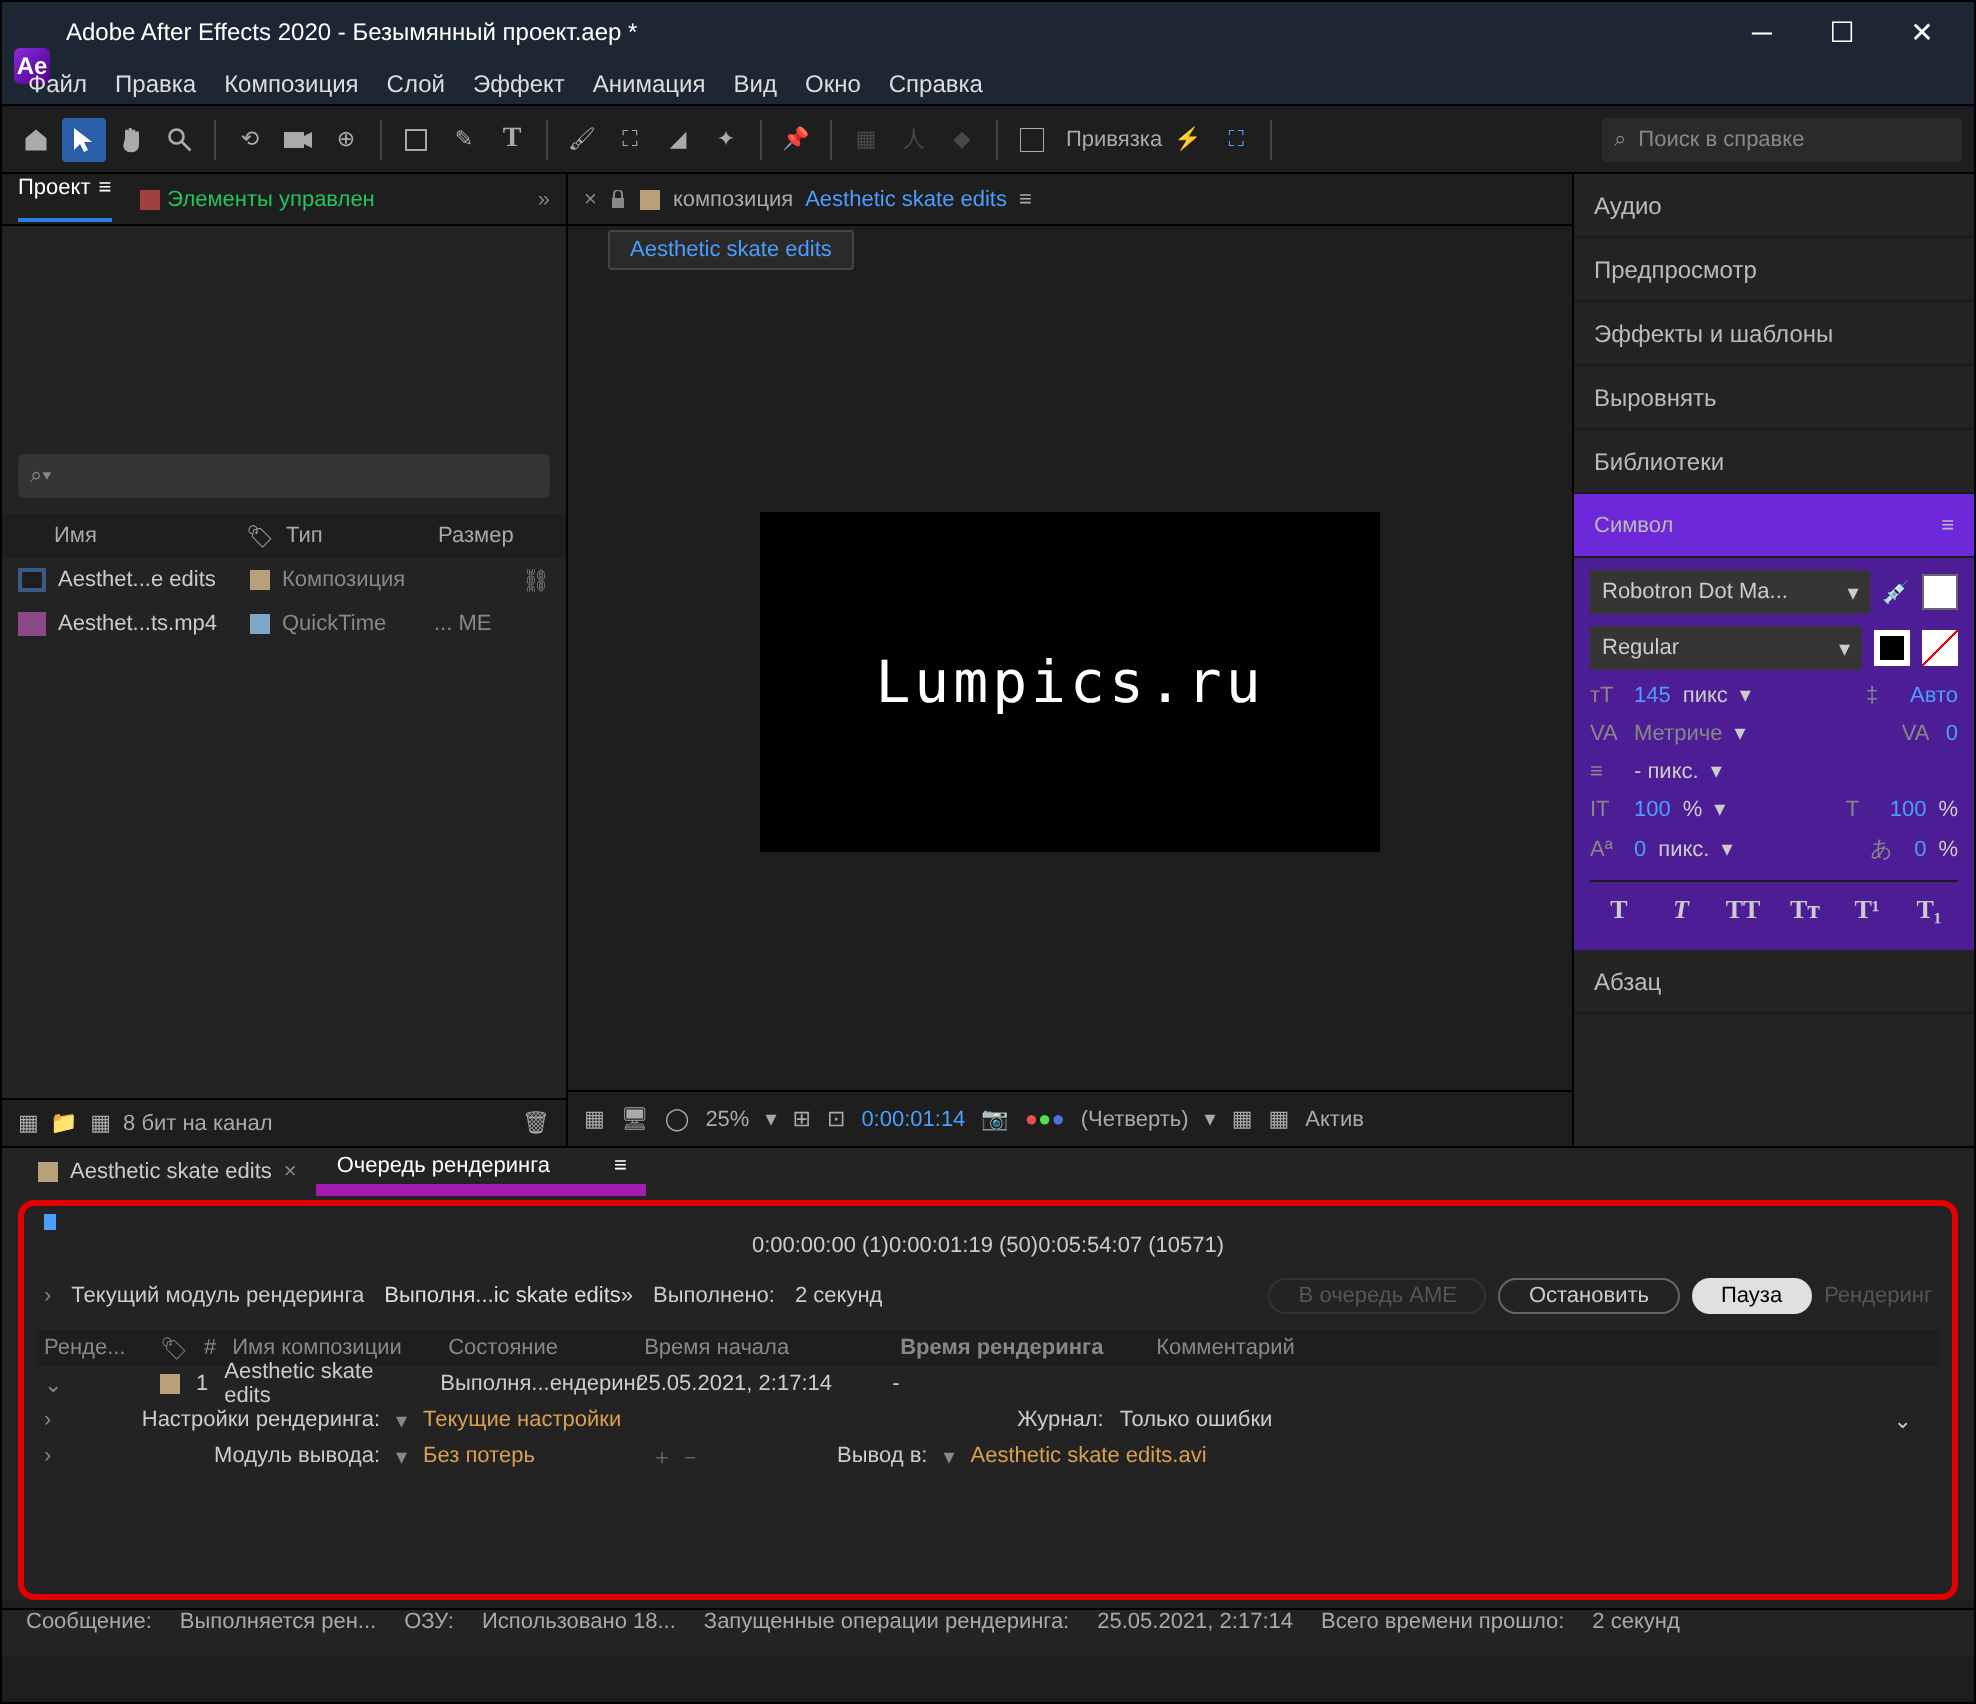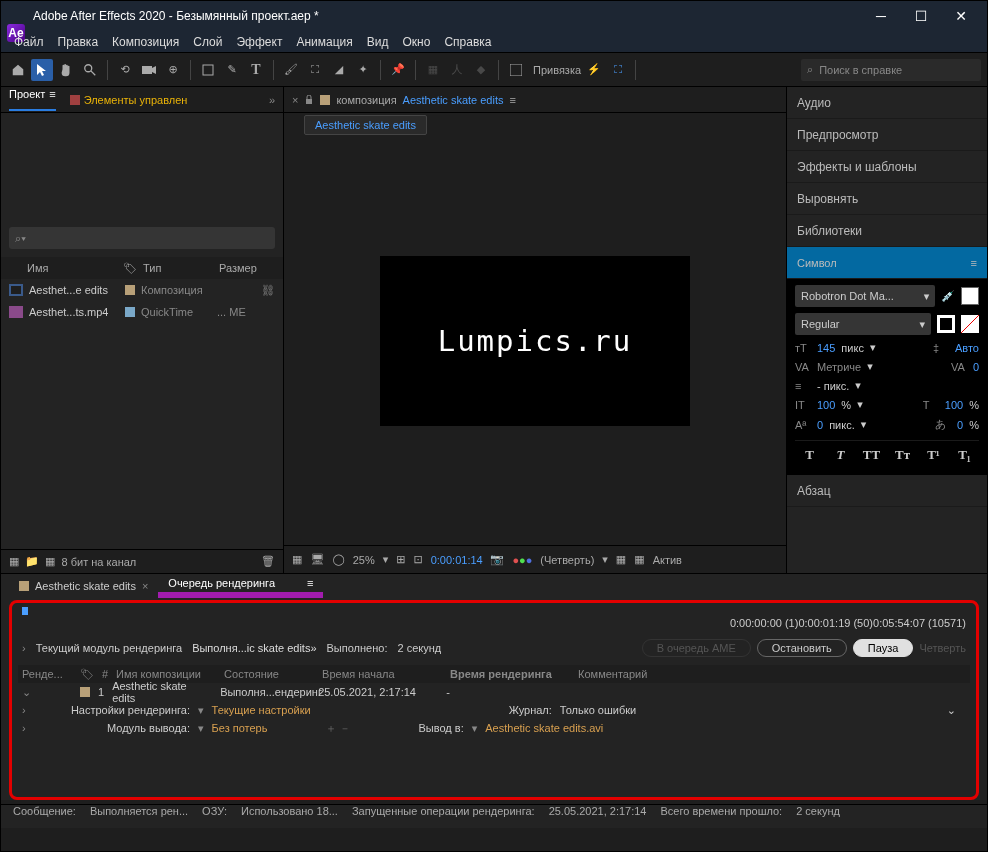--- a/index.html
+++ b/index.html
@@ -13,54 +13,54 @@
 .menu-item { padding: 0 7px; color: #ddd; font-size: 12px; }
 .toolbar { height: 34px; background: #1e1e1e; border-bottom: 1px solid #000; display: flex; align-items: center; padding: 0 6px; gap: 2px; }
 .tool { width: 22px; height: 22px; display: flex; align-items: center; justify-content: center; color: #aaa; border-radius: 2px; }
 .tool.active { background: #2a5fa8; color: #fff; }
 .tool-sep { width: 1px; height: 20px; background: #444; margin: 0 4px; }
 .snap-label { color: #aaa; margin-left: 4px; }
 .search-box { margin-left: auto; background: #2a2a2a; height: 22px; width: 180px; display: flex; align-items: center; padding: 0 6px; color: #888; border-radius: 2px; }
 .main { display: flex; height: 486px; }
 .left-panel { width: 282px; background: #232323; display: flex; flex-direction: column; }
 .panel-tabs { height: 26px; background: #1e1e1e; display: flex; align-items: center; padding: 0 8px; gap: 14px; border-bottom: 1px solid #000; }
-.panel-tab { color: #eab308; font-size: 12px; display: flex; align-items: center; gap: 4px; }
+.panel-tab { color: #22c55e; font-size: 12px; display: flex; align-items: center; gap: 4px; }
 .panel-tab.active { color: #fff; border-bottom: 2px solid #2a7de1; padding-bottom: 9px; }
 .project-body { flex: 1; background: #232323; padding: 4px 0; }
 .project-search { margin: 110px 8px 8px; background: #353535; height: 22px; border-radius: 3px; display: flex; align-items: center; padding: 0 6px; color: #888; }
 .project-cols { height: 22px; background: #1e1e1e; display: flex; align-items: center; padding: 0 8px; gap: 6px; font-size: 10px; color: #aaa; }
 .project-row { height: 22px; display: flex; align-items: center; padding: 0 8px; gap: 6px; font-size: 10px; }
 .row-icon { width: 14px; height: 14px; display: flex; align-items: center; justify-content: center; }
 .bottom-bar { height: 24px; background: #1e1e1e; border-top: 1px solid #000; display: flex; align-items: center; padding: 0 8px; gap: 6px; color: #aaa; font-size: 10px; margin-top: auto; }
 .center-panel { flex: 1; background: #1e1e1e; display: flex; flex-direction: column; border-left: 1px solid #000; border-right: 1px solid #000; }
 .comp-header { height: 26px; display: flex; align-items: center; padding: 0 8px; gap: 6px; color: #aaa; border-bottom: 1px solid #000; }
 .comp-link { color: #4a9eff; }
 .comp-tab-row { height: 24px; display: flex; align-items: center; padding: 0 8px 0 20px; }
 .comp-tab { background: #2a2a2a; padding: 3px 10px; color: #4a9eff; border: 1px solid #444; border-radius: 2px; font-size: 11px; }
 .viewport { flex: 1; display: flex; align-items: center; justify-content: center; background: #1e1e1e; }
 .canvas { width: 310px; height: 170px; background: #000; display: flex; align-items: center; justify-content: center; }
 .canvas-text { color: #fff; font-size: 29px; font-family: monospace; letter-spacing: 2px; }
 .viewer-controls { height: 28px; background: #1e1e1e; border-top: 1px solid #000; display: flex; align-items: center; padding: 0 8px; gap: 8px; color: #aaa; font-size: 10px; }
 .right-panel { width: 200px; background: #232323; display: flex; flex-direction: column; }
 .right-item { height: 32px; border-bottom: 1px solid #1a1a1a; display: flex; align-items: center; padding: 0 10px; color: #bbb; font-size: 12px; }
-.right-item.header { background: #0369a1; justify-content: space-between; }
-.char-panel { padding: 6px 8px; background: #000000; }
+.right-item.header { background: #6d28d9; justify-content: space-between; }
+.char-panel { padding: 6px 8px; background: #4c1d95; }
 .char-row { display: flex; align-items: center; gap: 6px; margin-bottom: 6px; }
 .char-dropdown { background: #353535; height: 22px; flex: 1; display: flex; align-items: center; padding: 0 6px; color: #ccc; border-radius: 2px; justify-content: space-between; }
 .char-val { color: #4a9eff; }
 .char-icon { width: 16px; color: #888; }
 .color-swatch { width: 18px; height: 18px; background: #fff; border: 1px solid #666; }
 .style-row { display: flex; gap: 2px; justify-content: space-around; margin-top: 8px; padding: 4px 0; border-top: 1px solid #1a1a1a; }
 .style-btn { width: 22px; height: 20px; display: flex; align-items: center; justify-content: center; font-family: "Times New Roman", serif; font-size: 13px; color: #ccc; font-weight: bold; }
 .timeline-section { background: #232323; border-top: 1px solid #000; }
 .tl-tabs { height: 24px; display: flex; align-items: center; padding: 0 8px; }
 .tl-tab { padding: 0 10px; color: #ccc; height: 100%; display: flex; align-items: center; gap: 6px; }
 .tl-tab.active { color: #fff; border-bottom: 6px solid #a21caf; gap: 32px; }
 .highlight-box { border: 3px solid #e30000; border-radius: 8px; margin: 2px 8px 4px; padding: 4px 6px; height: 200px; }
-.tl-time-row { display: flex; justify-content: flex-end; color: #ccc; font-size: 11px; padding: 10px 4px 6px; position: relative; }
+.tl-time-row { display: flex; justify-content: center; color: #ccc; font-size: 11px; padding: 10px 4px 6px; position: relative; }
 .tl-marker { position: absolute; top: 0; left: 4px; width: 6px; height: 8px; background: #4a9eff; }
 .tl-render-row { display: flex; align-items: center; gap: 10px; padding: 4px; font-size: 11px; }
 .tl-arrow { color: #888; }
 .tl-buttons { margin-left: auto; display: flex; gap: 6px; align-items: center; }
 .tl-btn { border: 1px solid #666; border-radius: 11px; padding: 2px 14px; color: #ccc; font-size: 11px; }
 .tl-btn.pause { background: #e0e0e0; color: #000; border-color: #e0e0e0; }
 .tl-btn.disabled { color: #555; border-color: #333; }
 .tl-columns { background: #1e1e1e; height: 18px; display: flex; align-items: center; padding: 0 4px; gap: 8px; color: #888; font-size: 10px; margin-top: 4px; }
 .tl-data-row { display: flex; align-items: center; padding: 2px 4px; gap: 8px; color: #ccc; font-size: 10px; height: 18px; }
 .tl-orange { color: #d8a050; }
@@ -361,21 +361,21 @@
     <div class="tl-render-row">
       <span class="tl-arrow">›</span>
       <span>Текущий модуль рендеринга</span>
       <span style="color:#ddd;">Выполня...ic skate edits»</span>
       <span>Выполнено:</span>
       <span>2 секунд</span>
       <div class="tl-buttons">
         <span class="tl-btn disabled">В очередь AME</span>
         <span class="tl-btn">Остановить</span>
         <span class="tl-btn pause">Пауза</span>
-        <span style="color:#555;">Четверть</span>
+        <span style="color:#555;">Рендеринг</span>
       </div>
     </div>
     <div class="tl-columns">
       <span style="width:50px;">Ренде...</span>
       <span>🏷</span>
       <span>#</span>
       <span style="width:100px;">Имя композиции</span>
       <span style="width:90px;">Состояние</span>
       <span style="width:120px;">Время начала</span>
       <span style="width:120px;font-weight:bold;">Время рендеринга</span>

